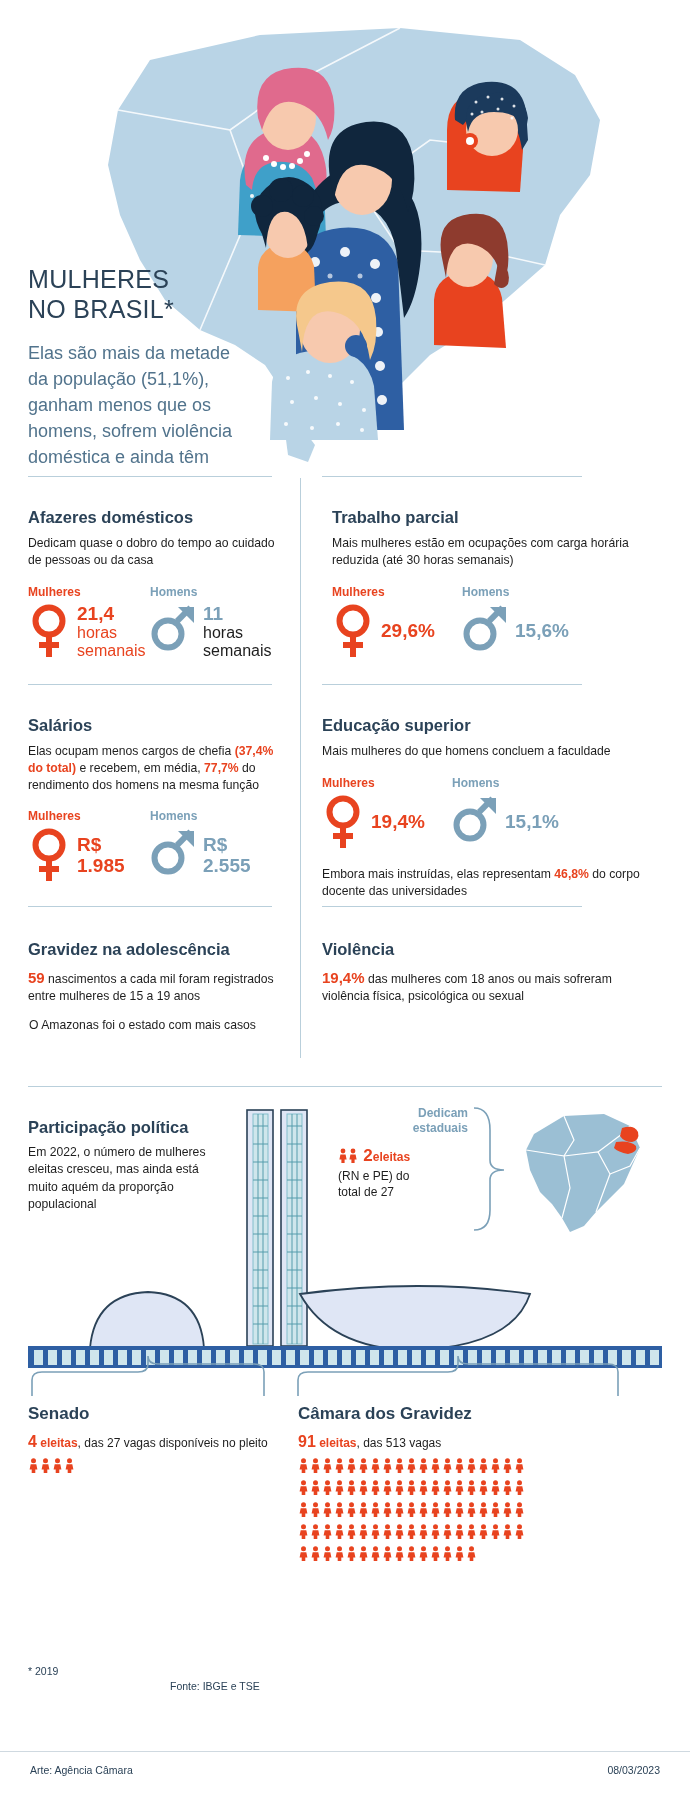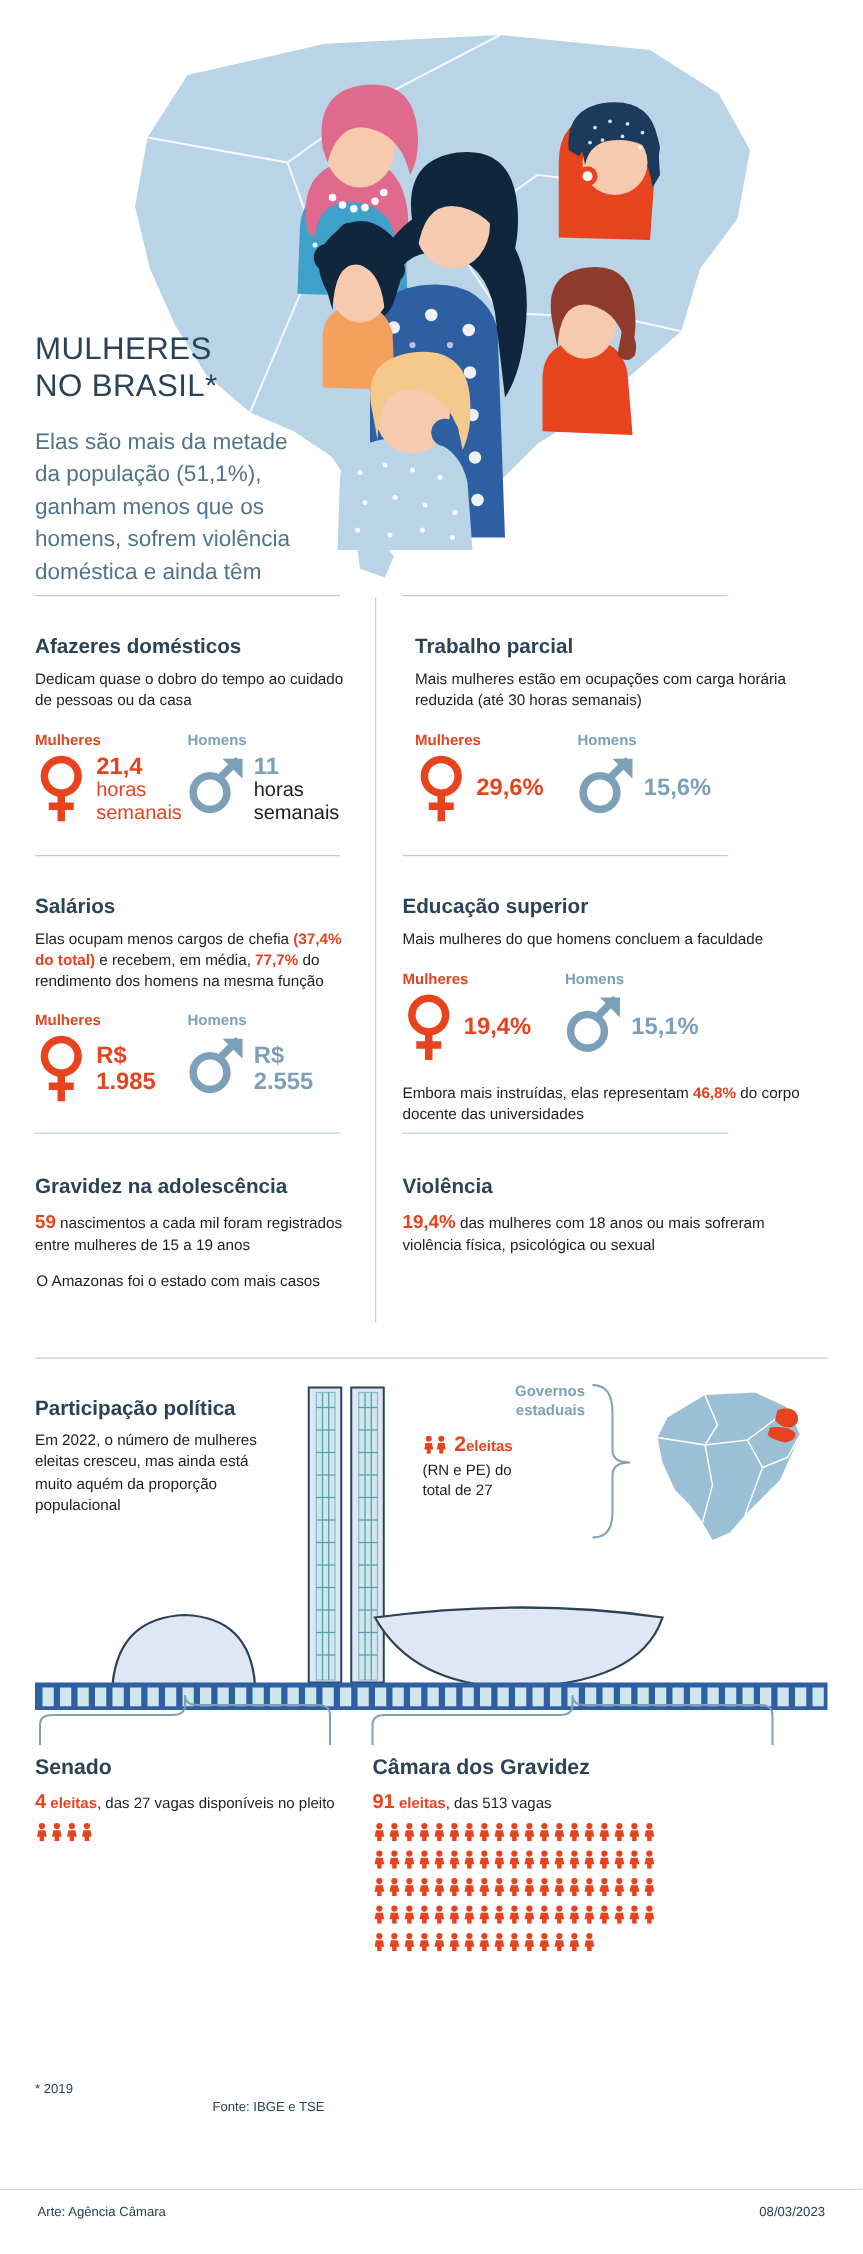--- a/index.html
+++ b/index.html
@@ -477,21 +477,21 @@
         <rect x="594" y="254" width="9" height="15"></rect>
           <rect x="608" y="254" width="9" height="15"></rect>
         <rect x="622" y="254" width="9" height="15"></rect>
           <rect x="636" y="254" width="9" height="15"></rect>
         <rect x="650" y="254" width="9" height="15"></rect>
       </g>
     </svg>
 
     <div style="position:absolute;left:338px;top:20px;width:130px;">
       <div class="gov-label">
-        <span>Governos</span><br>
+        <span>Dedicam</span><br>
         <span>estaduais</span>
       </div>
       <div class="gov-val">
         <svg width="22" height="15" viewBox="0 0 22 15" style="vertical-align:-2px">
           <g fill="#e8431f">
             <circle cx="5" cy="3" r="2.4"></circle>
               <path d="M2.4 6.4h5.2l1 5.1H6.6V15H3.4v-3.5H1.4z"></path>
             <circle cx="15" cy="3" r="2.4"></circle>
               <path d="M12.4 6.4h5.2l1 5.1h-2V15h-3.2v-3.5h-2z"></path>
           </g>

